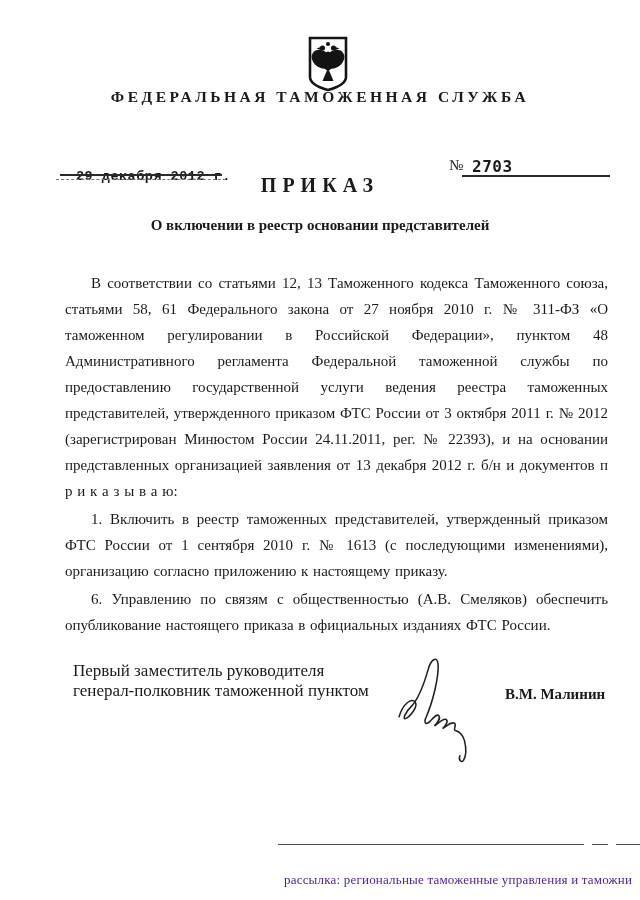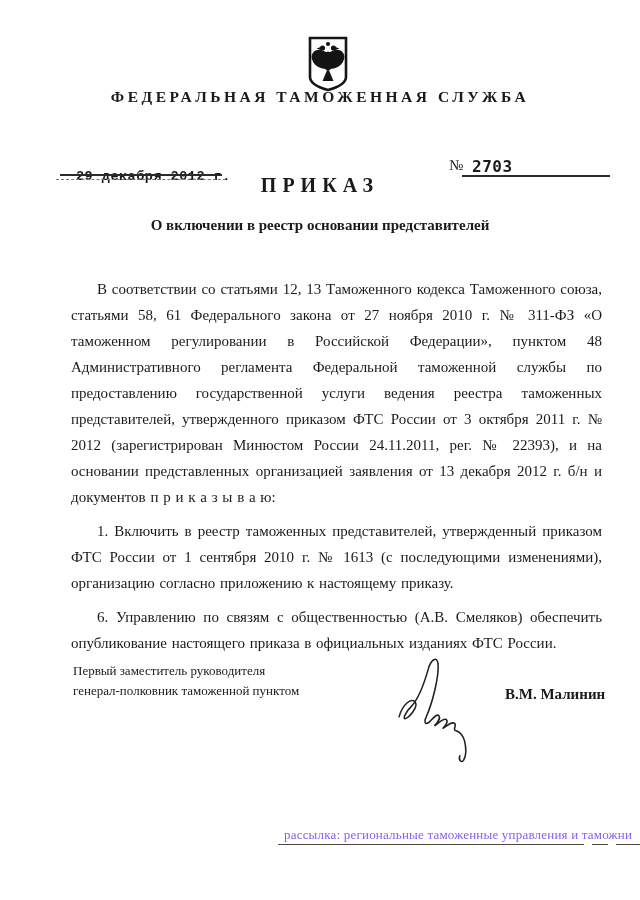--- a/index.html
+++ b/index.html
@@ -38,37 +38,37 @@
 
   .city{top:174px;font-size:13.5px;}
 
   .title{top:216px;font-weight:bold;font-size:15px;line-height:19px;}
 
   .body-text{
     top:268px;left:63px;width:547px;
     font-size:15px;line-height:26px;
   }
   .body-par{
-    margin:8px;text-align:justify;text-indent:26px;word-spacing:1px;
+    margin:2px;text-align:justify;text-indent:26px;word-spacing:1px;
   }
 
   .sig-position{
-    top:661px;left:73px;font-size:13px;line-height:20px;
+    top:661px;left:73px;font-size:17px;line-height:20px;
   }
   .sig-glyph{top:646px;left:393px;width:92px;height:118px;}
   .sig-name{top:686px;left:505px;font-size:15px;white-space:nowrap;font-weight:bold;}
 
   .footer-rule{top:844px;left:278px;width:362px;display:flex;align-items:flex-start;}
   .footer-rule .seg{border-top:1.5px solid #4a4a4a;height:0;}
   .footer-rule .s1{width:306px;}
   .footer-rule .s2{width:16px;margin-left:8px;}
   .footer-rule .s3{width:24px;margin-left:8px;}
   .footer-text{
-    top:827px;left:284px;width:356px;
-    font-size:13px;color:#8b5cf6;white-space:nowrap;letter-spacing:.2px;
+    top:872px;left:284px;width:356px;
+    font-size:13px;color:#4c1d95;white-space:nowrap;letter-spacing:.2px;
   }
 </style>
 </head>
 <body>
 
 <div class="page">
 
   <div class="abs emblem-box">
     <svg viewBox="0 0 44 58" width="44" height="58" aria-hidden="true">
       <path d="M4 3 H40 V42 Q40 50 22 55 Q4 50 4 42 Z" fill="none" stroke="#141414" stroke-width="2.6"></path>

